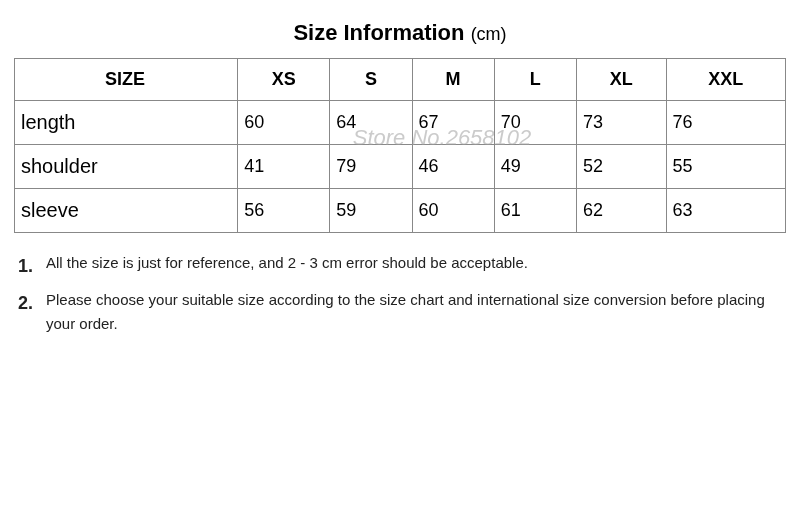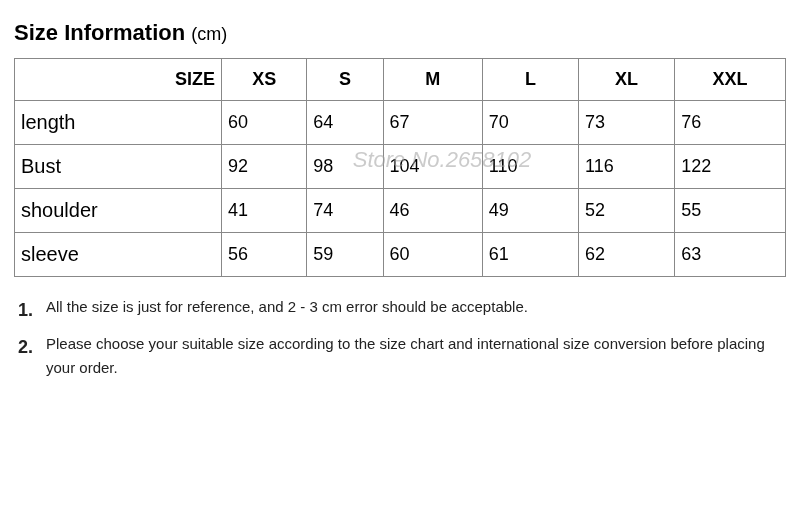--- a/index.html
+++ b/index.html
@@ -10,21 +10,21 @@
       font-family: Arial, sans-serif;
       overflow: hidden;
     }
     .container {
       width: 800px;
       height: 514px;
       background: #fff;
       padding: 10px 14px;
     }
     .title-row {
-      text-align: left;
+      text-align: center;
       padding: 10px 0 12px 0;
       font-size: 22px;
       font-weight: bold;
     }
     .title-row span.unit {
       font-size: 18px;
       font-weight: normal;
     }
     table {
       width: 100%;
@@ -38,21 +38,21 @@
     }
     table th {
       font-weight: bold;
       background: #fff;
     }
     table td:first-child {
       text-align: left;
       font-size: 20px;
     }
     table th:first-child {
-      text-align: right;
+      text-align: center;
       padding-left: 4px;
     }
     .notes {
       padding: 4px 4px;
       font-size: 15px;
       line-height: 1.7;
       color: #222;
       position: relative;
     }
     .note-item {
@@ -111,32 +111,23 @@
       <tr>
             <td>length</td>
             <td>60</td>
             <td>64</td>
             <td>67</td>
             <td>70</td>
             <td>73</td>
             <td>76</td>
           </tr>
           <tr>
-            <td>Bust</td>
-            <td>92</td>
-            <td>98</td>
-            <td>104</td>
-            <td>110</td>
-            <td>116</td>
-            <td>122</td>
-          </tr>
-          <tr>
             <td>shoulder</td>
             <td>41</td>
-            <td>74</td>
+            <td>79</td>
             <td>46</td>
             <td>49</td>
             <td>52</td>
             <td>55</td>
           </tr>
           <tr>
             <td>sleeve</td>
             <td>56</td>
             <td>59</td>
             <td>60</td>

